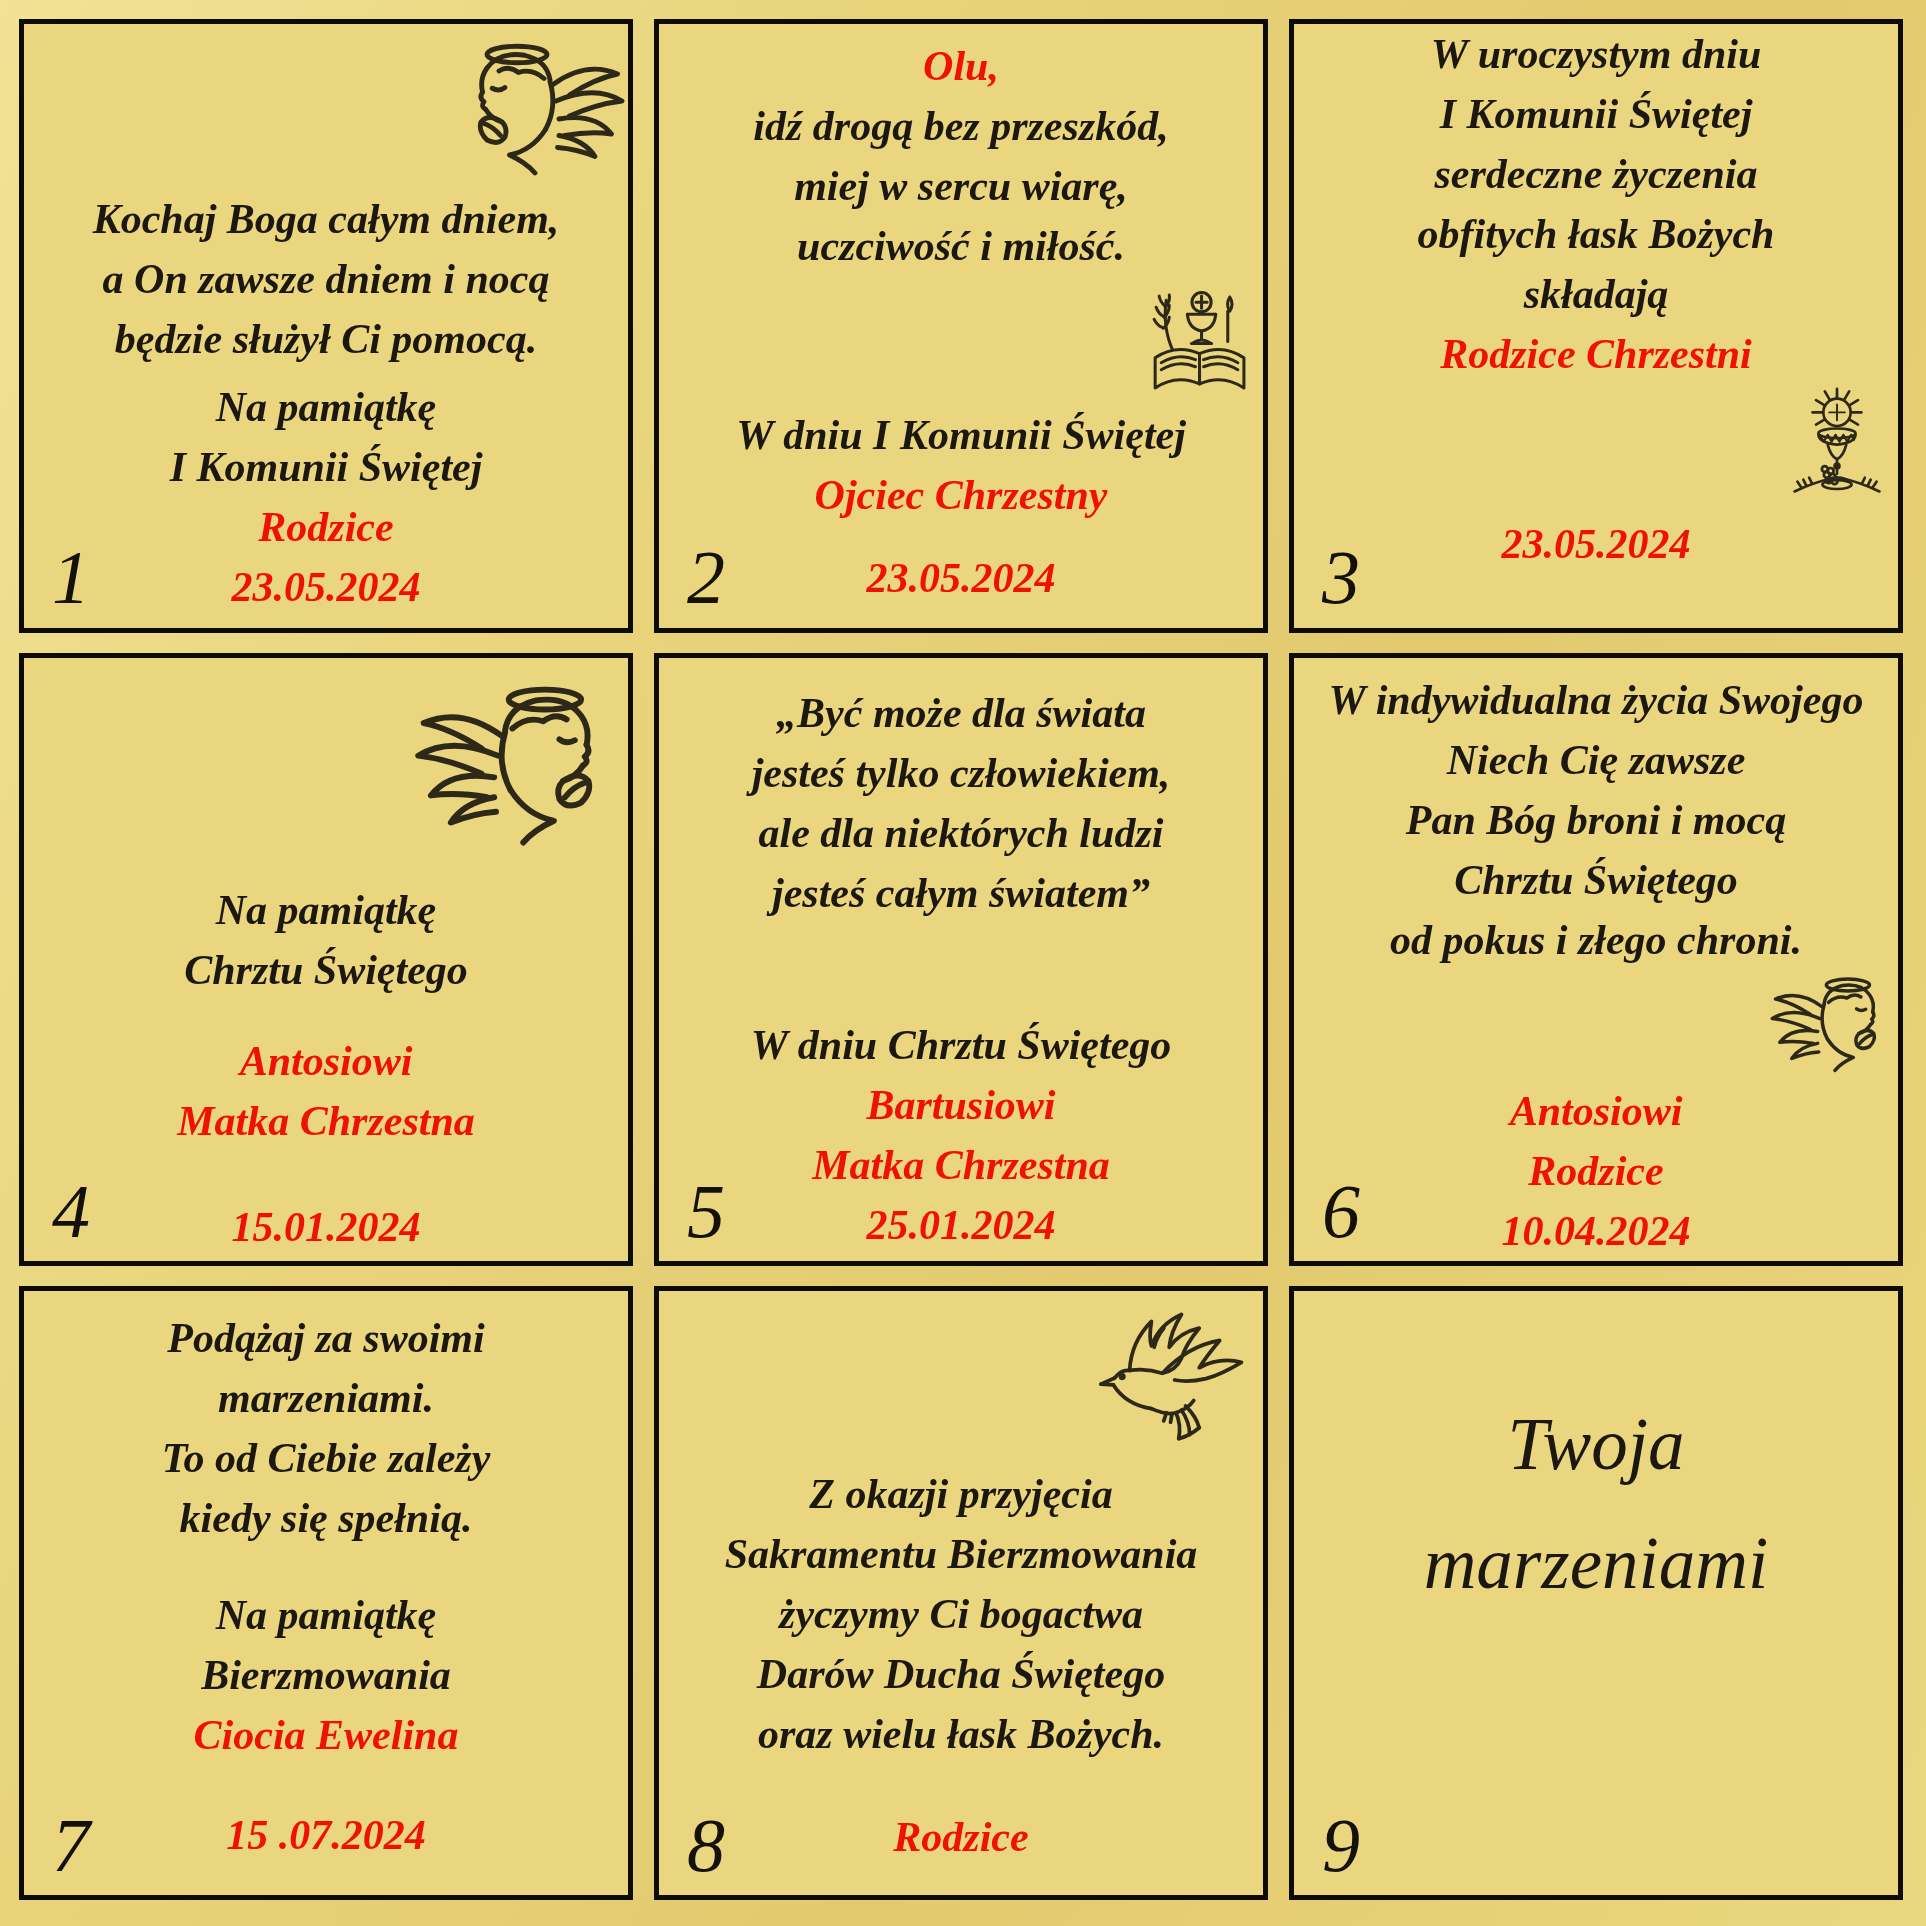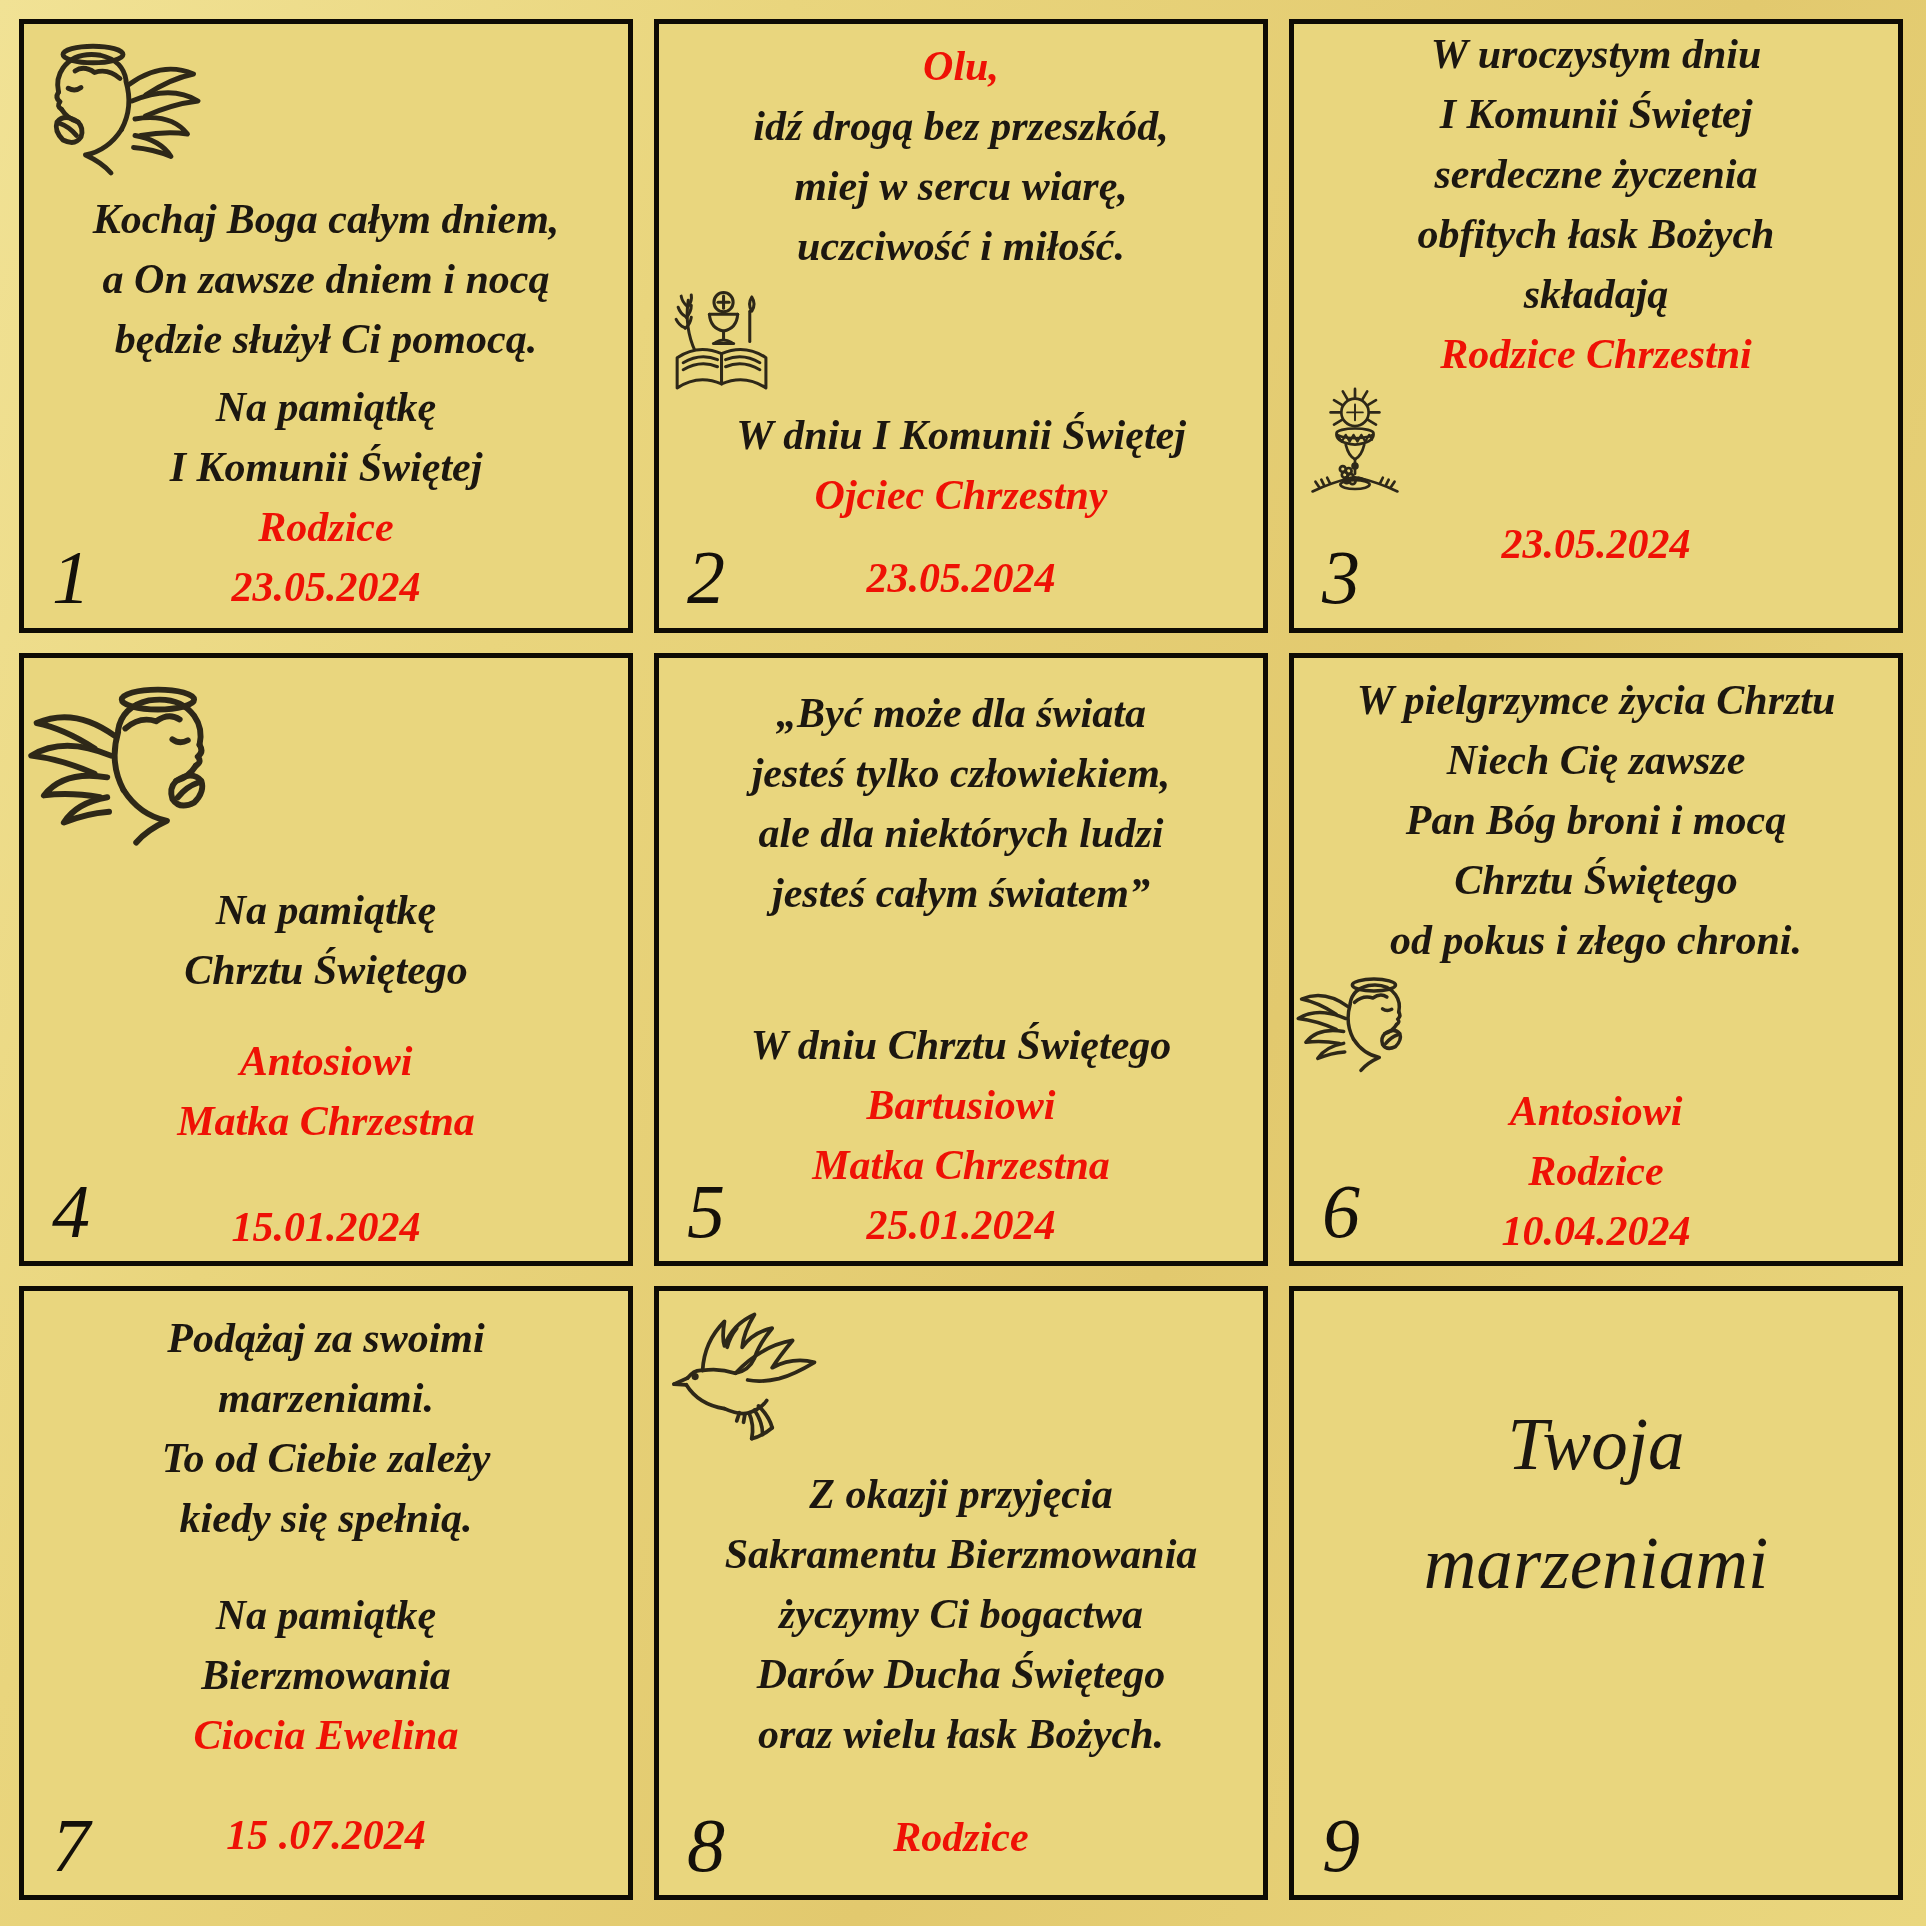--- a/index.html
+++ b/index.html
@@ -20,21 +20,21 @@
   .card{
     position:relative;
     border:5.4px solid #0e0b04;
     background:var(--card-gold,#e9d67e);
     display:flex;flex-direction:column;align-items:center;
     text-align:center;
     box-sizing:border-box;
     overflow:hidden;
   }
   .card-content{
-    display:flex;flex-direction:column;align-items:flex-start;
+    display:flex;flex-direction:column;align-items:flex-end;
     width:100%;box-sizing:border-box;
   }
   .textblock{width:100%;}
   .line{
     font-style:italic;font-weight:700;
     font-size:42px;line-height:60px;
     color:var(--ink-black,#1c1710);
     white-space:nowrap;
   }
   .textblock.red .line{color:var(--accent-red,#ef1105);}
@@ -255,21 +255,21 @@
           <div class="line">Bartusiowi</div>
           <div class="line">Matka Chrzestna</div>
           <div class="line">25.01.2024</div>
         </div>
       </div>
     <div class="card-number">5</div>
   </section>
   <section class="card">
     <div class="card-content" style="padding-top: 12.3px;">
         <div class="textblock black">
-          <div class="line">W pielgrzymce życia Chrztu</div>
+          <div class="line">W indywidualna życia Swojego</div>
           <div class="line">Niech Cię zawsze</div>
           <div class="line">Pan Bóg broni i mocą</div>
           <div class="line">Chrztu Świętego</div>
           <div class="line">od pokus i złego chroni.</div>
         </div>
         <div class="icon" style="height: 108px; margin-top: 1.5px; margin-bottom: 1.5px;">
           <svg viewBox="0 0 240 200" fill="none" stroke="#2e2818" stroke-width="6.5" stroke-linecap="round" stroke-linejoin="round">
             <ellipse cx="148" cy="26" rx="40" ry="11"></ellipse>
             <path d="M104 60 Q108 34 138 27 Q172 22 188 44 Q198 58 194 76"></path>
             <path d="M194 76 Q199 84 192 89 Q197 95 190 99"></path>

